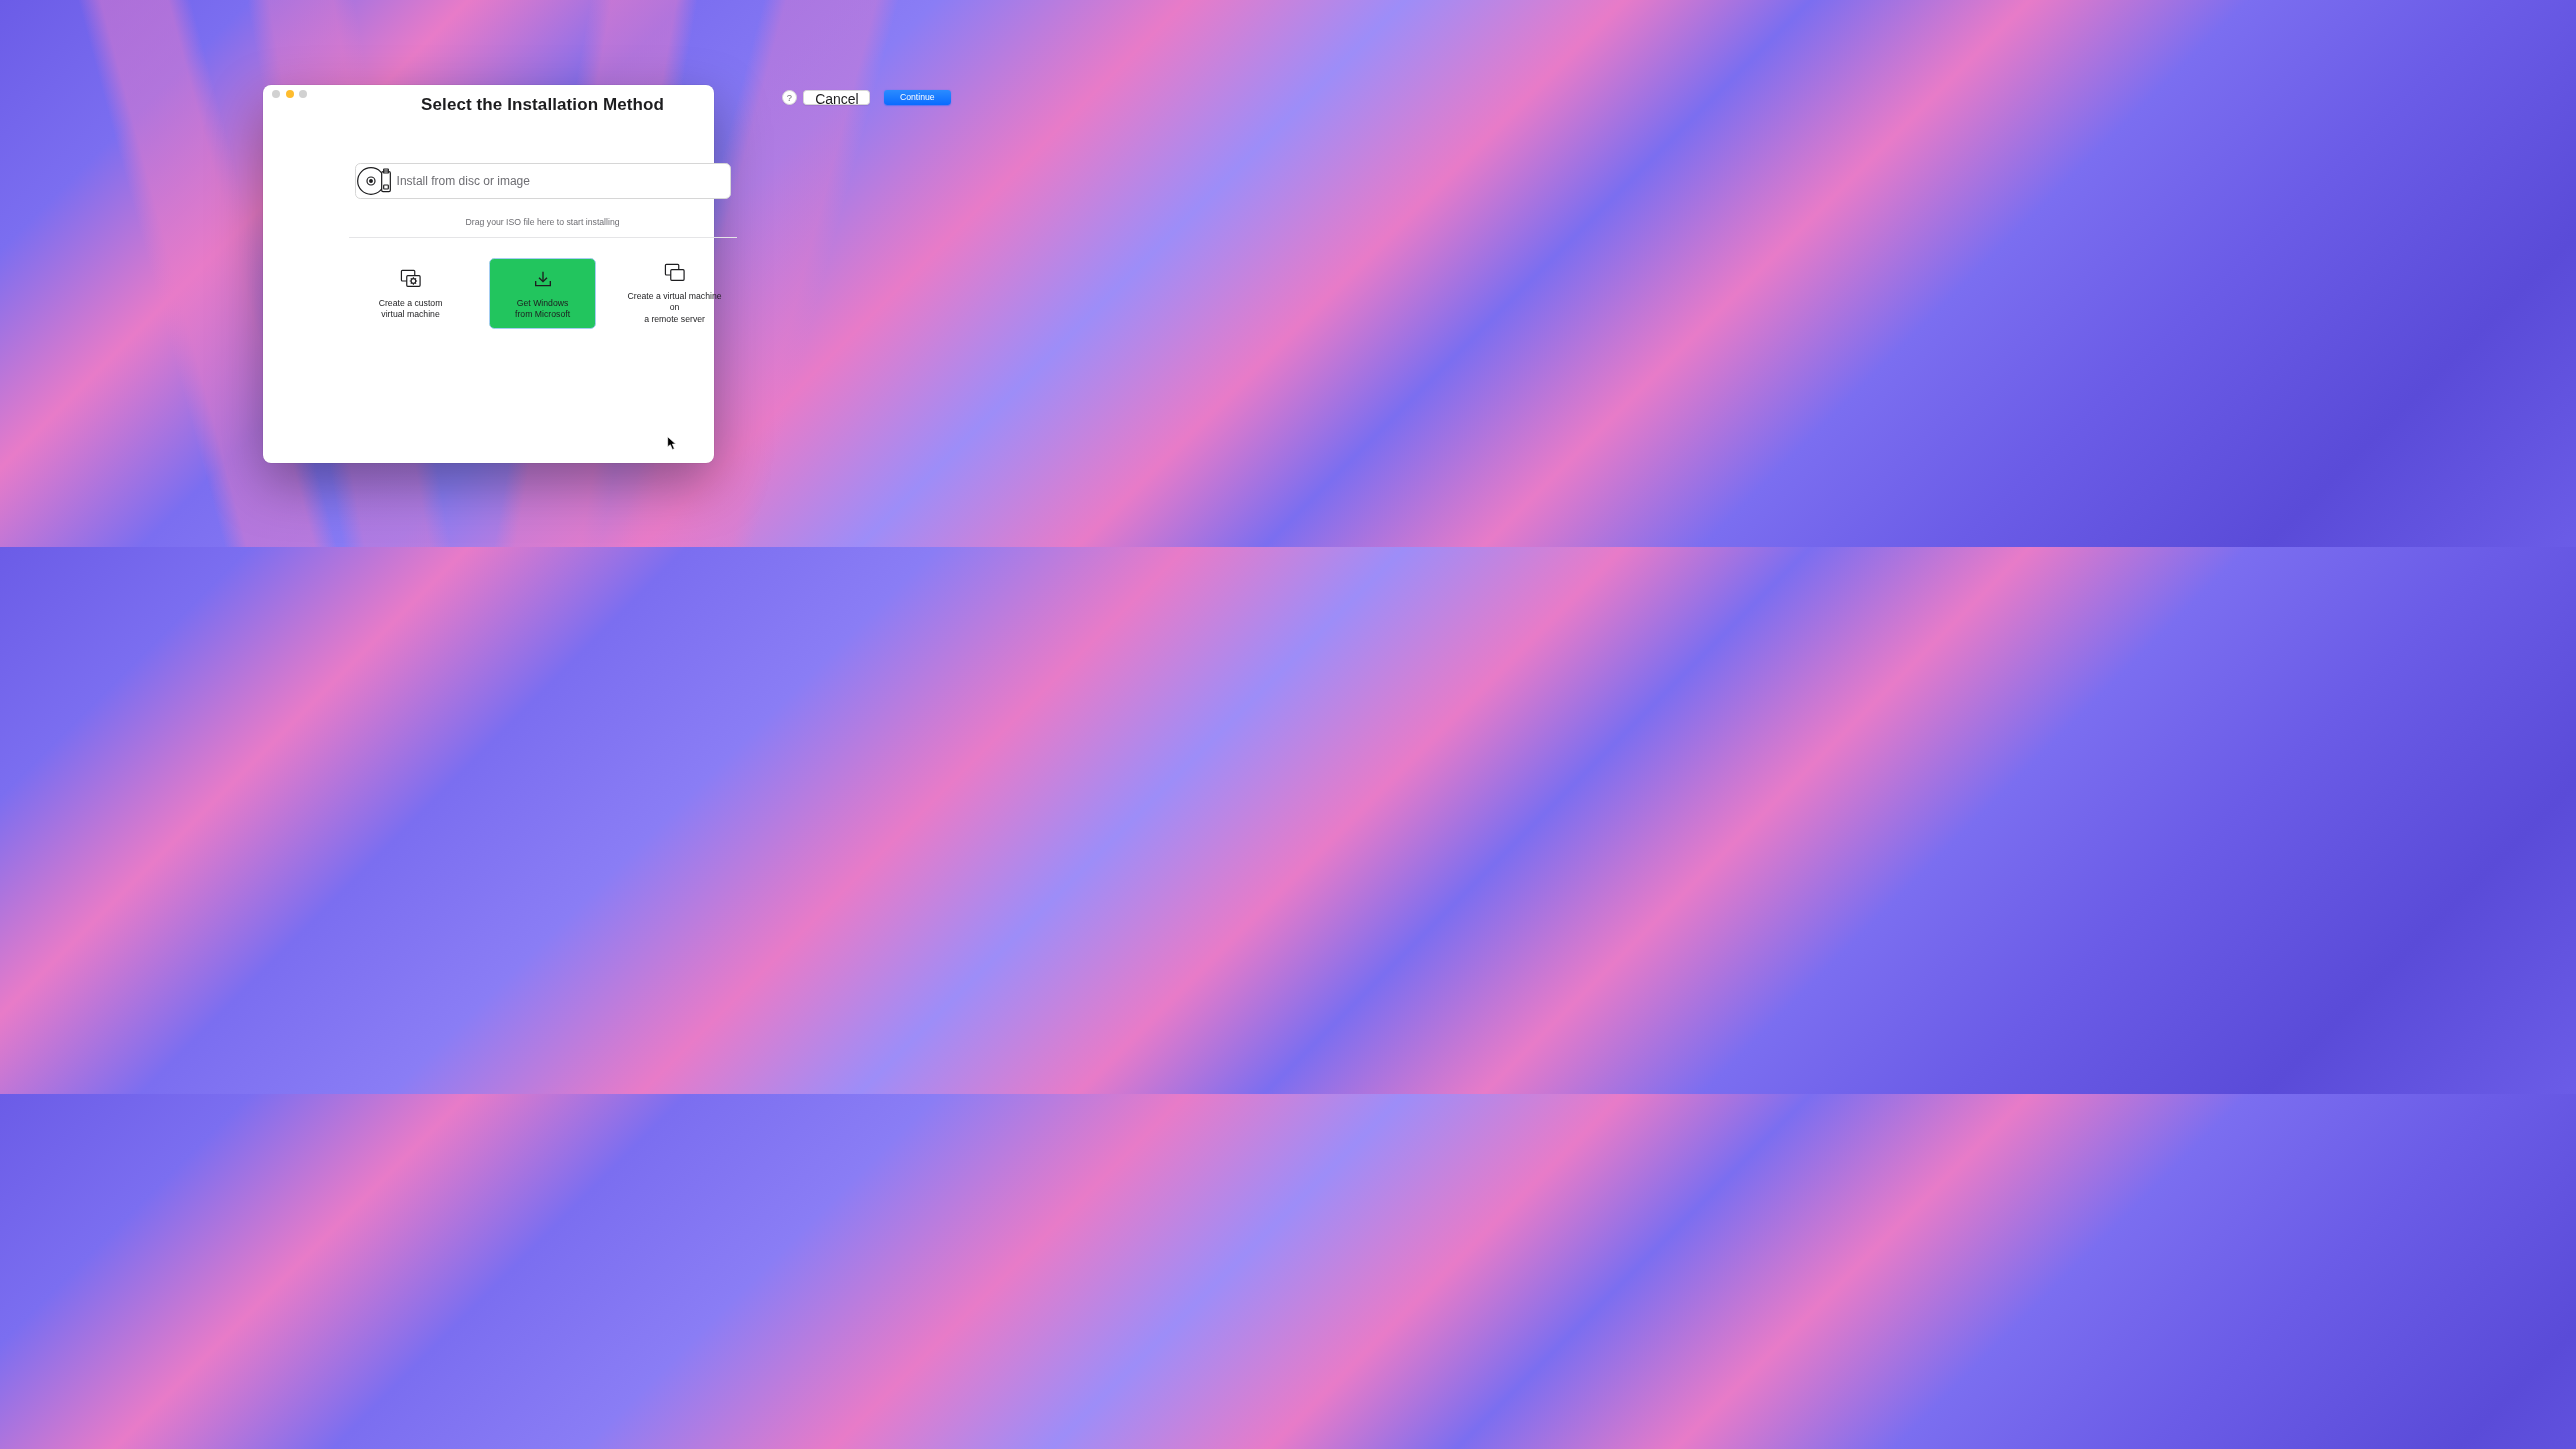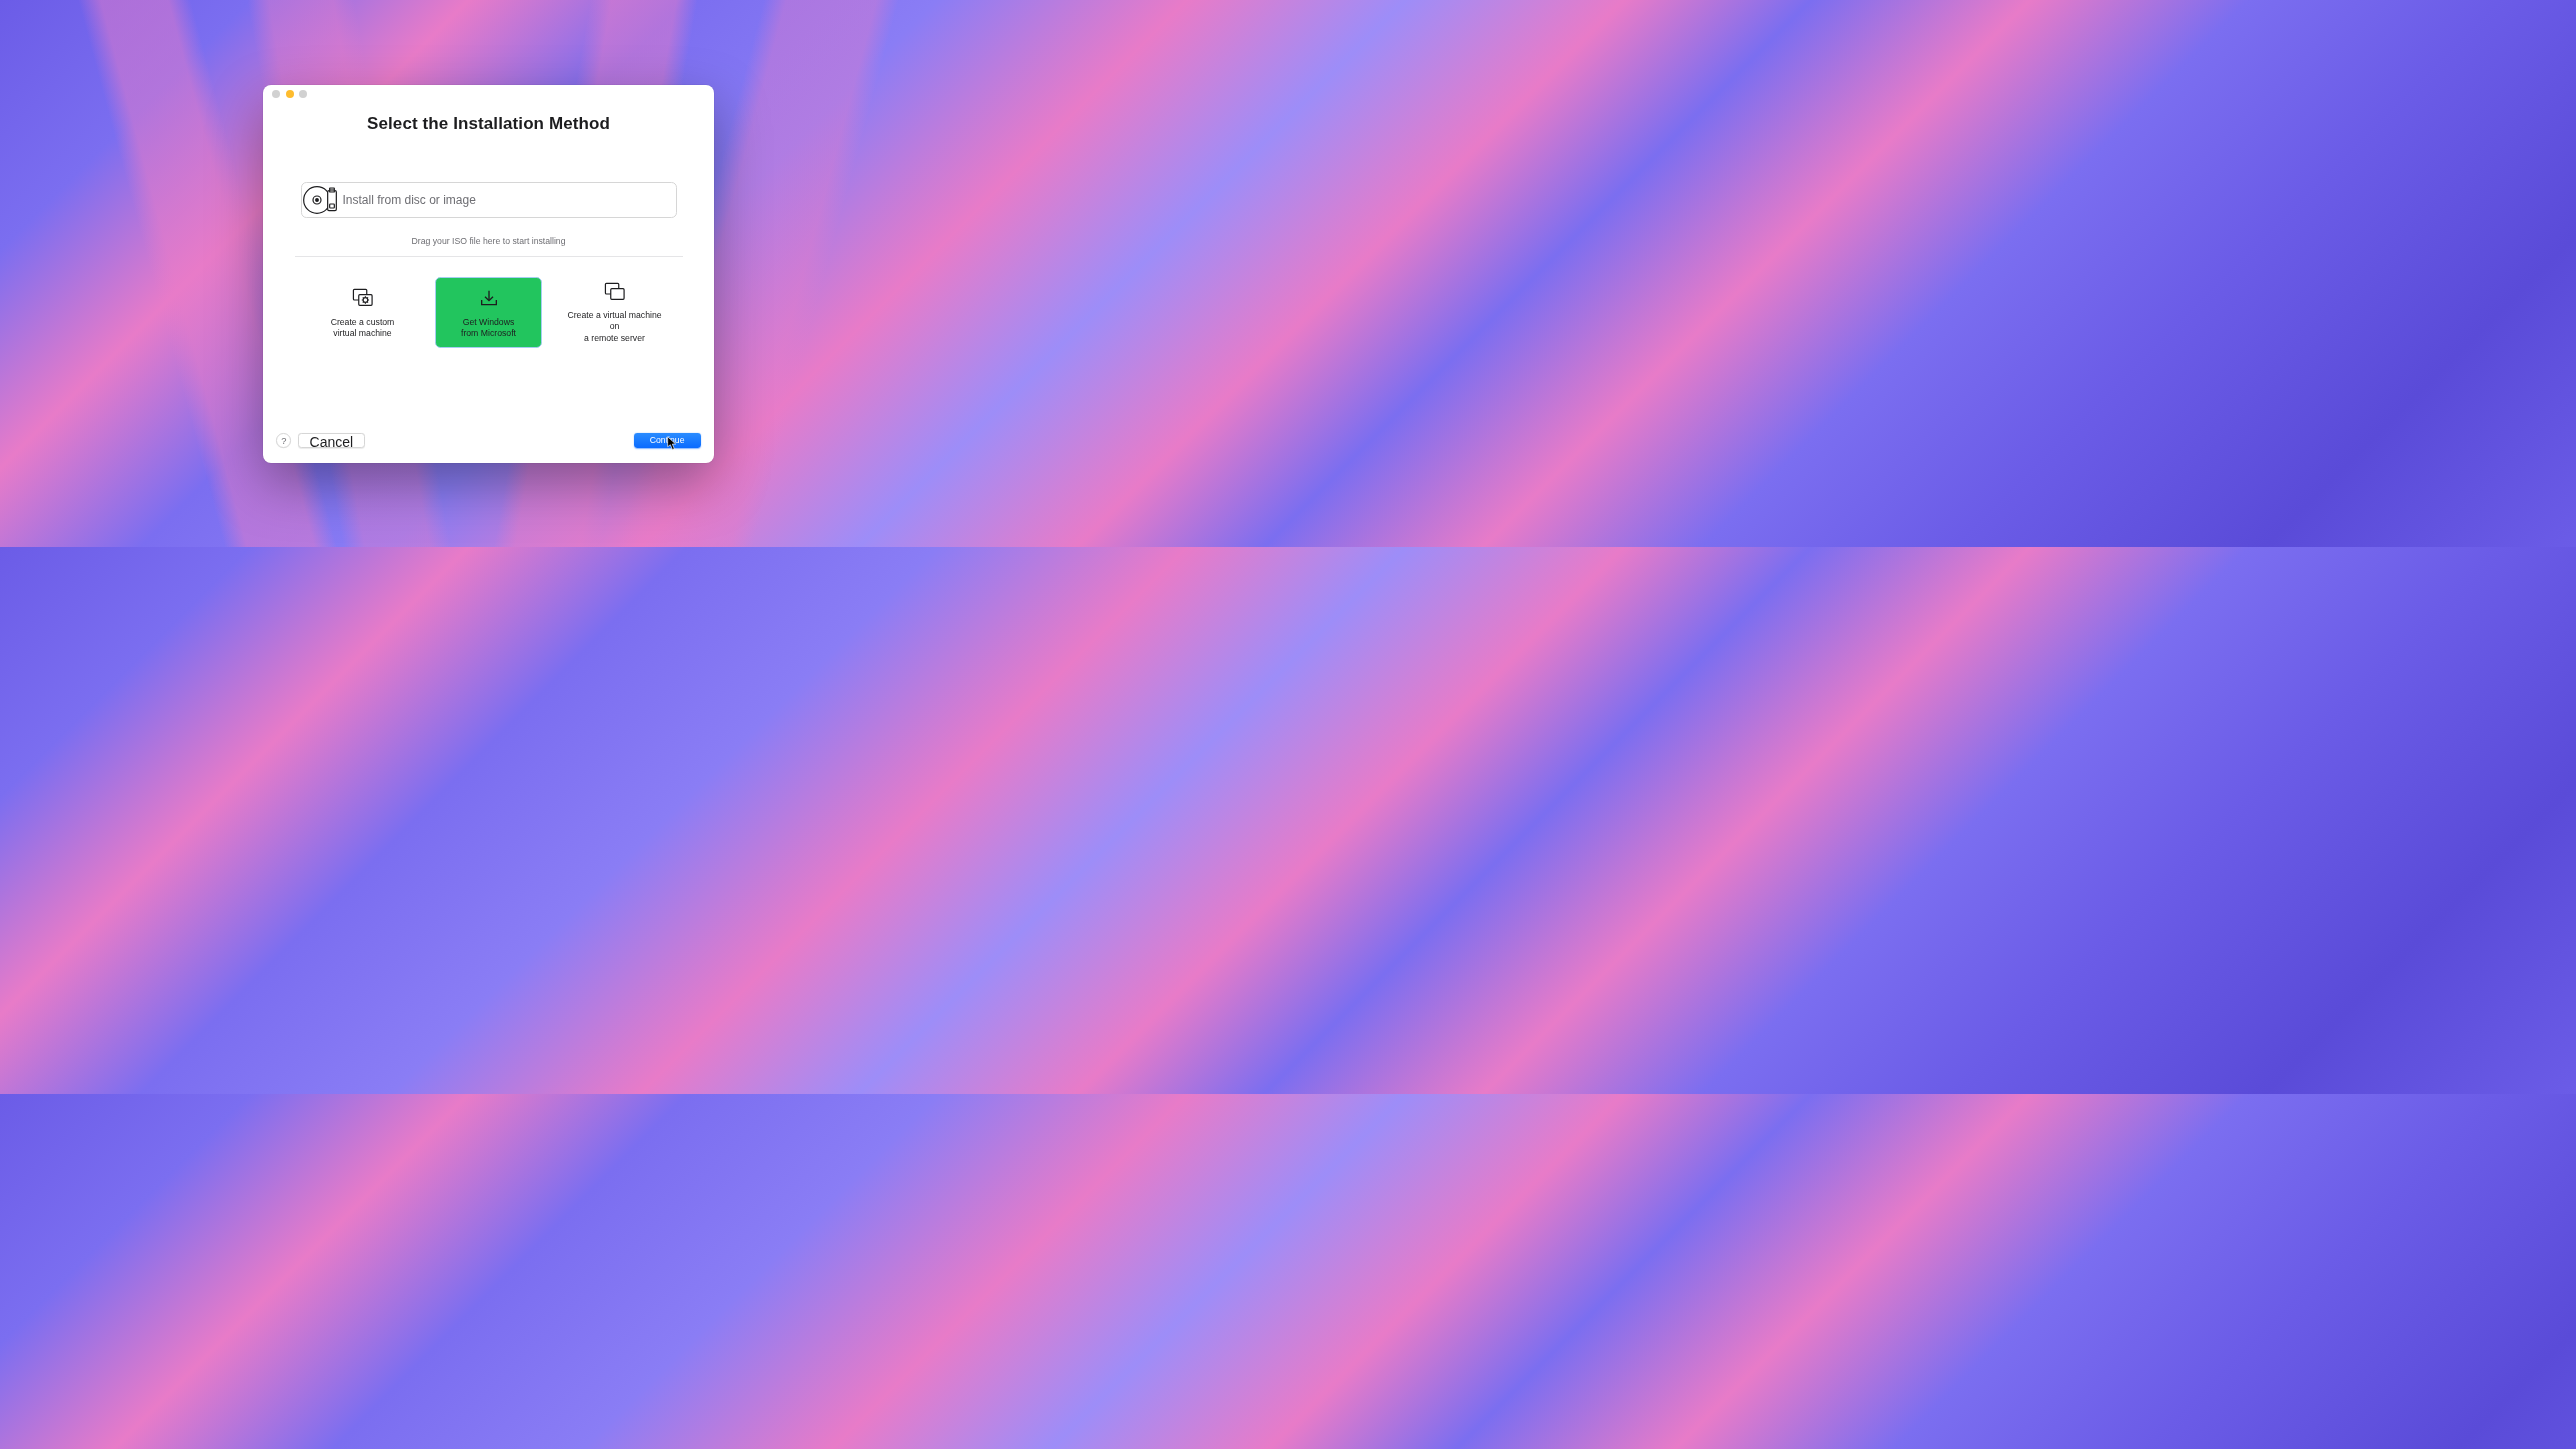--- a/index.html
+++ b/index.html
@@ -47,21 +47,21 @@
     }
 
     .window {
       position: relative;
       width: 451px;
       height: 378px;
       background: #ffffff;
       border-radius: 8px;
       box-shadow: 0 20px 54px rgba(0, 0, 0, 0.35), 0 0 0 0.7px rgba(0, 0, 0, 0.05);
       display: flex;
-      flex-direction: column;
+      flex-direction: row;
       z-index: 10;
     }
 
     .titlebar {
       height: 19px;
       display: flex;
       align-items: center;
       padding: 0 9.4px;
       gap: 5.4px;
       flex-shrink: 0;
@@ -125,21 +125,21 @@
 
     .divider {
       width: 388px;
       height: 0.7px;
       background: #e5e5e7;
       margin-bottom: 20px;
     }
 
     .options-row {
       display: flex;
-      gap: 19px;
+      gap: 25px;
       align-items: center;
     }
 
     .option-card {
       width: 107px;
       height: 71px;
       border-radius: 5.4px;
       display: flex;
       flex-direction: column;
       align-items: center;

